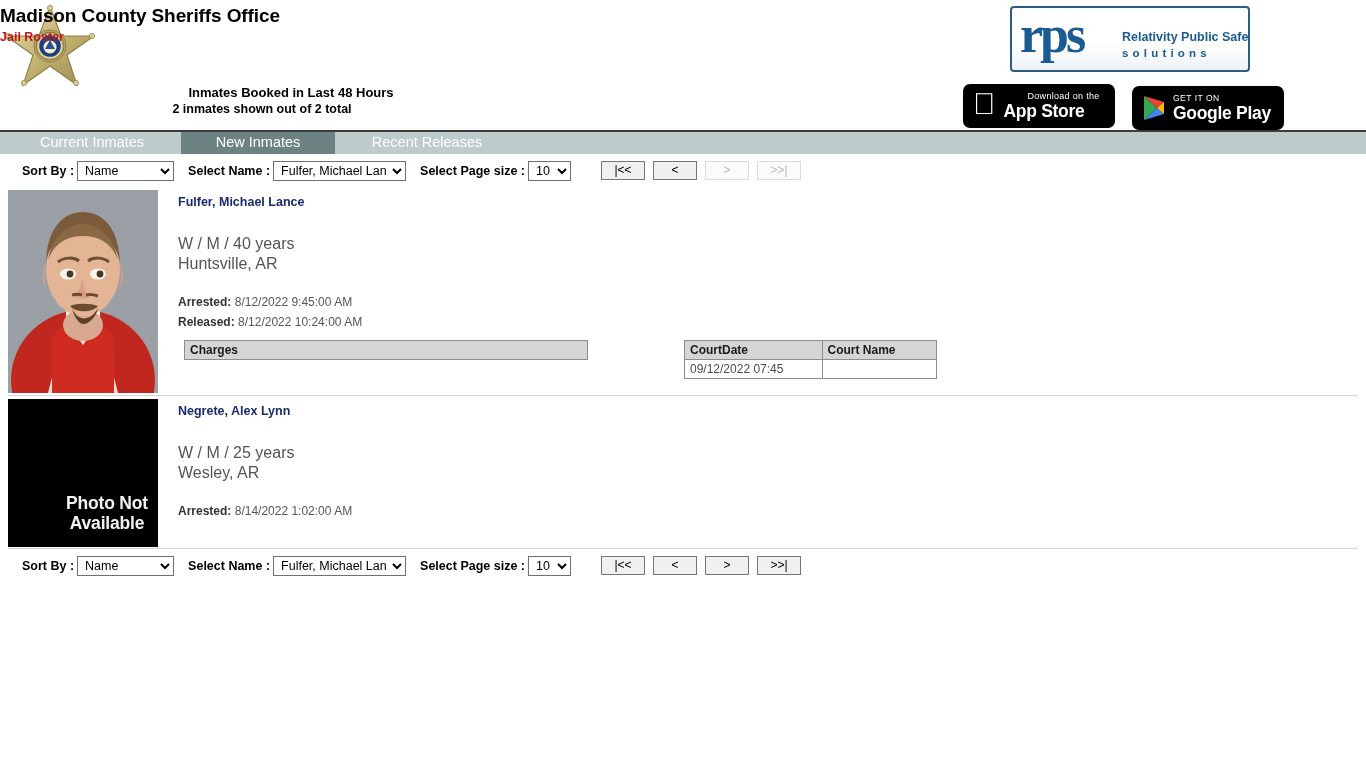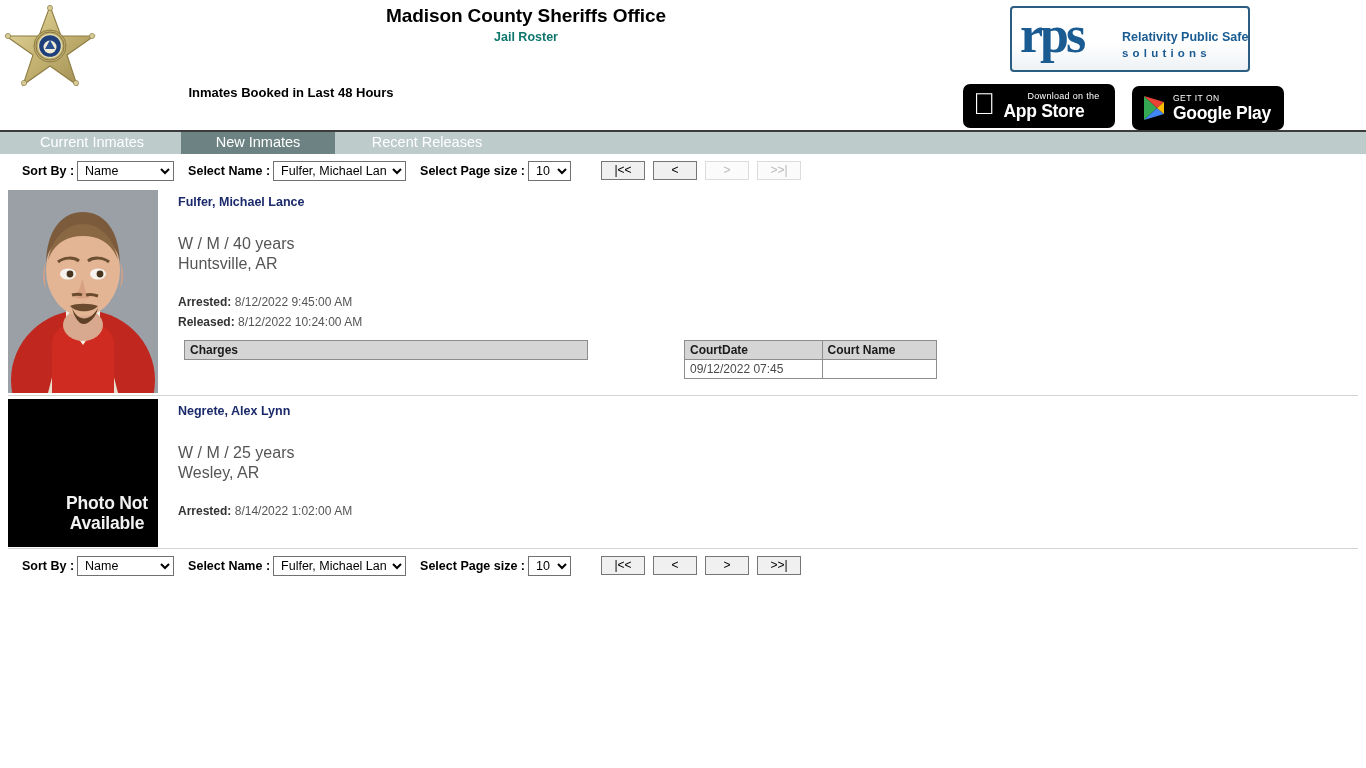--- a/index.html
+++ b/index.html
@@ -19,33 +19,32 @@
   }
   .badge-wrap {
     position: absolute;
     left: 4px; top: 2px;
     width: 92px; height: 86px;
   }
   .title-block {
     position: absolute;
     left: 0; top: 4px;
     width: 1052px;
-    text-align: center;
   }
   .site-title {
     font-size: 19px;
     font-weight: bold;
     color: #000000;
     letter-spacing: -0.1px;
     line-height: 24px;
   }
   .site-subtitle {
     font-size: 12.5px;
     font-weight: bold;
-    color: #0f766e;
+    color: #b91c1c;
     line-height: 18px;
   }
   .booked-block {
     position: absolute;
     left: 62px; top: 84px;
     width: 440px;
     text-align: center;
   }
   .booked-line1 {
     font-size: 13px;
@@ -347,20 +346,21 @@
     </svg>
   </div>
 
   <div class="title-block">
     <div class="site-title">Madison County Sheriffs Office</div>
     <div class="site-subtitle">Jail Roster</div>
   </div>
 
   <div class="booked-block">
     <div class="booked-line1">Inmates Booked in Last 48 Hours</div>
+    <div class="booked-line2">2 inmates shown out of 2 total</div>
   </div>
 
   <div class="rps-zone">
     <div class="rps-watermark">rps</div>
 
     <div class="rps-logo-box">
       <span class="rps-mark">rps</span>
       <span class="rps-tag1">Relativity Public Safety</span>
       <span class="rps-tag2">solutions</span>
     </div>

